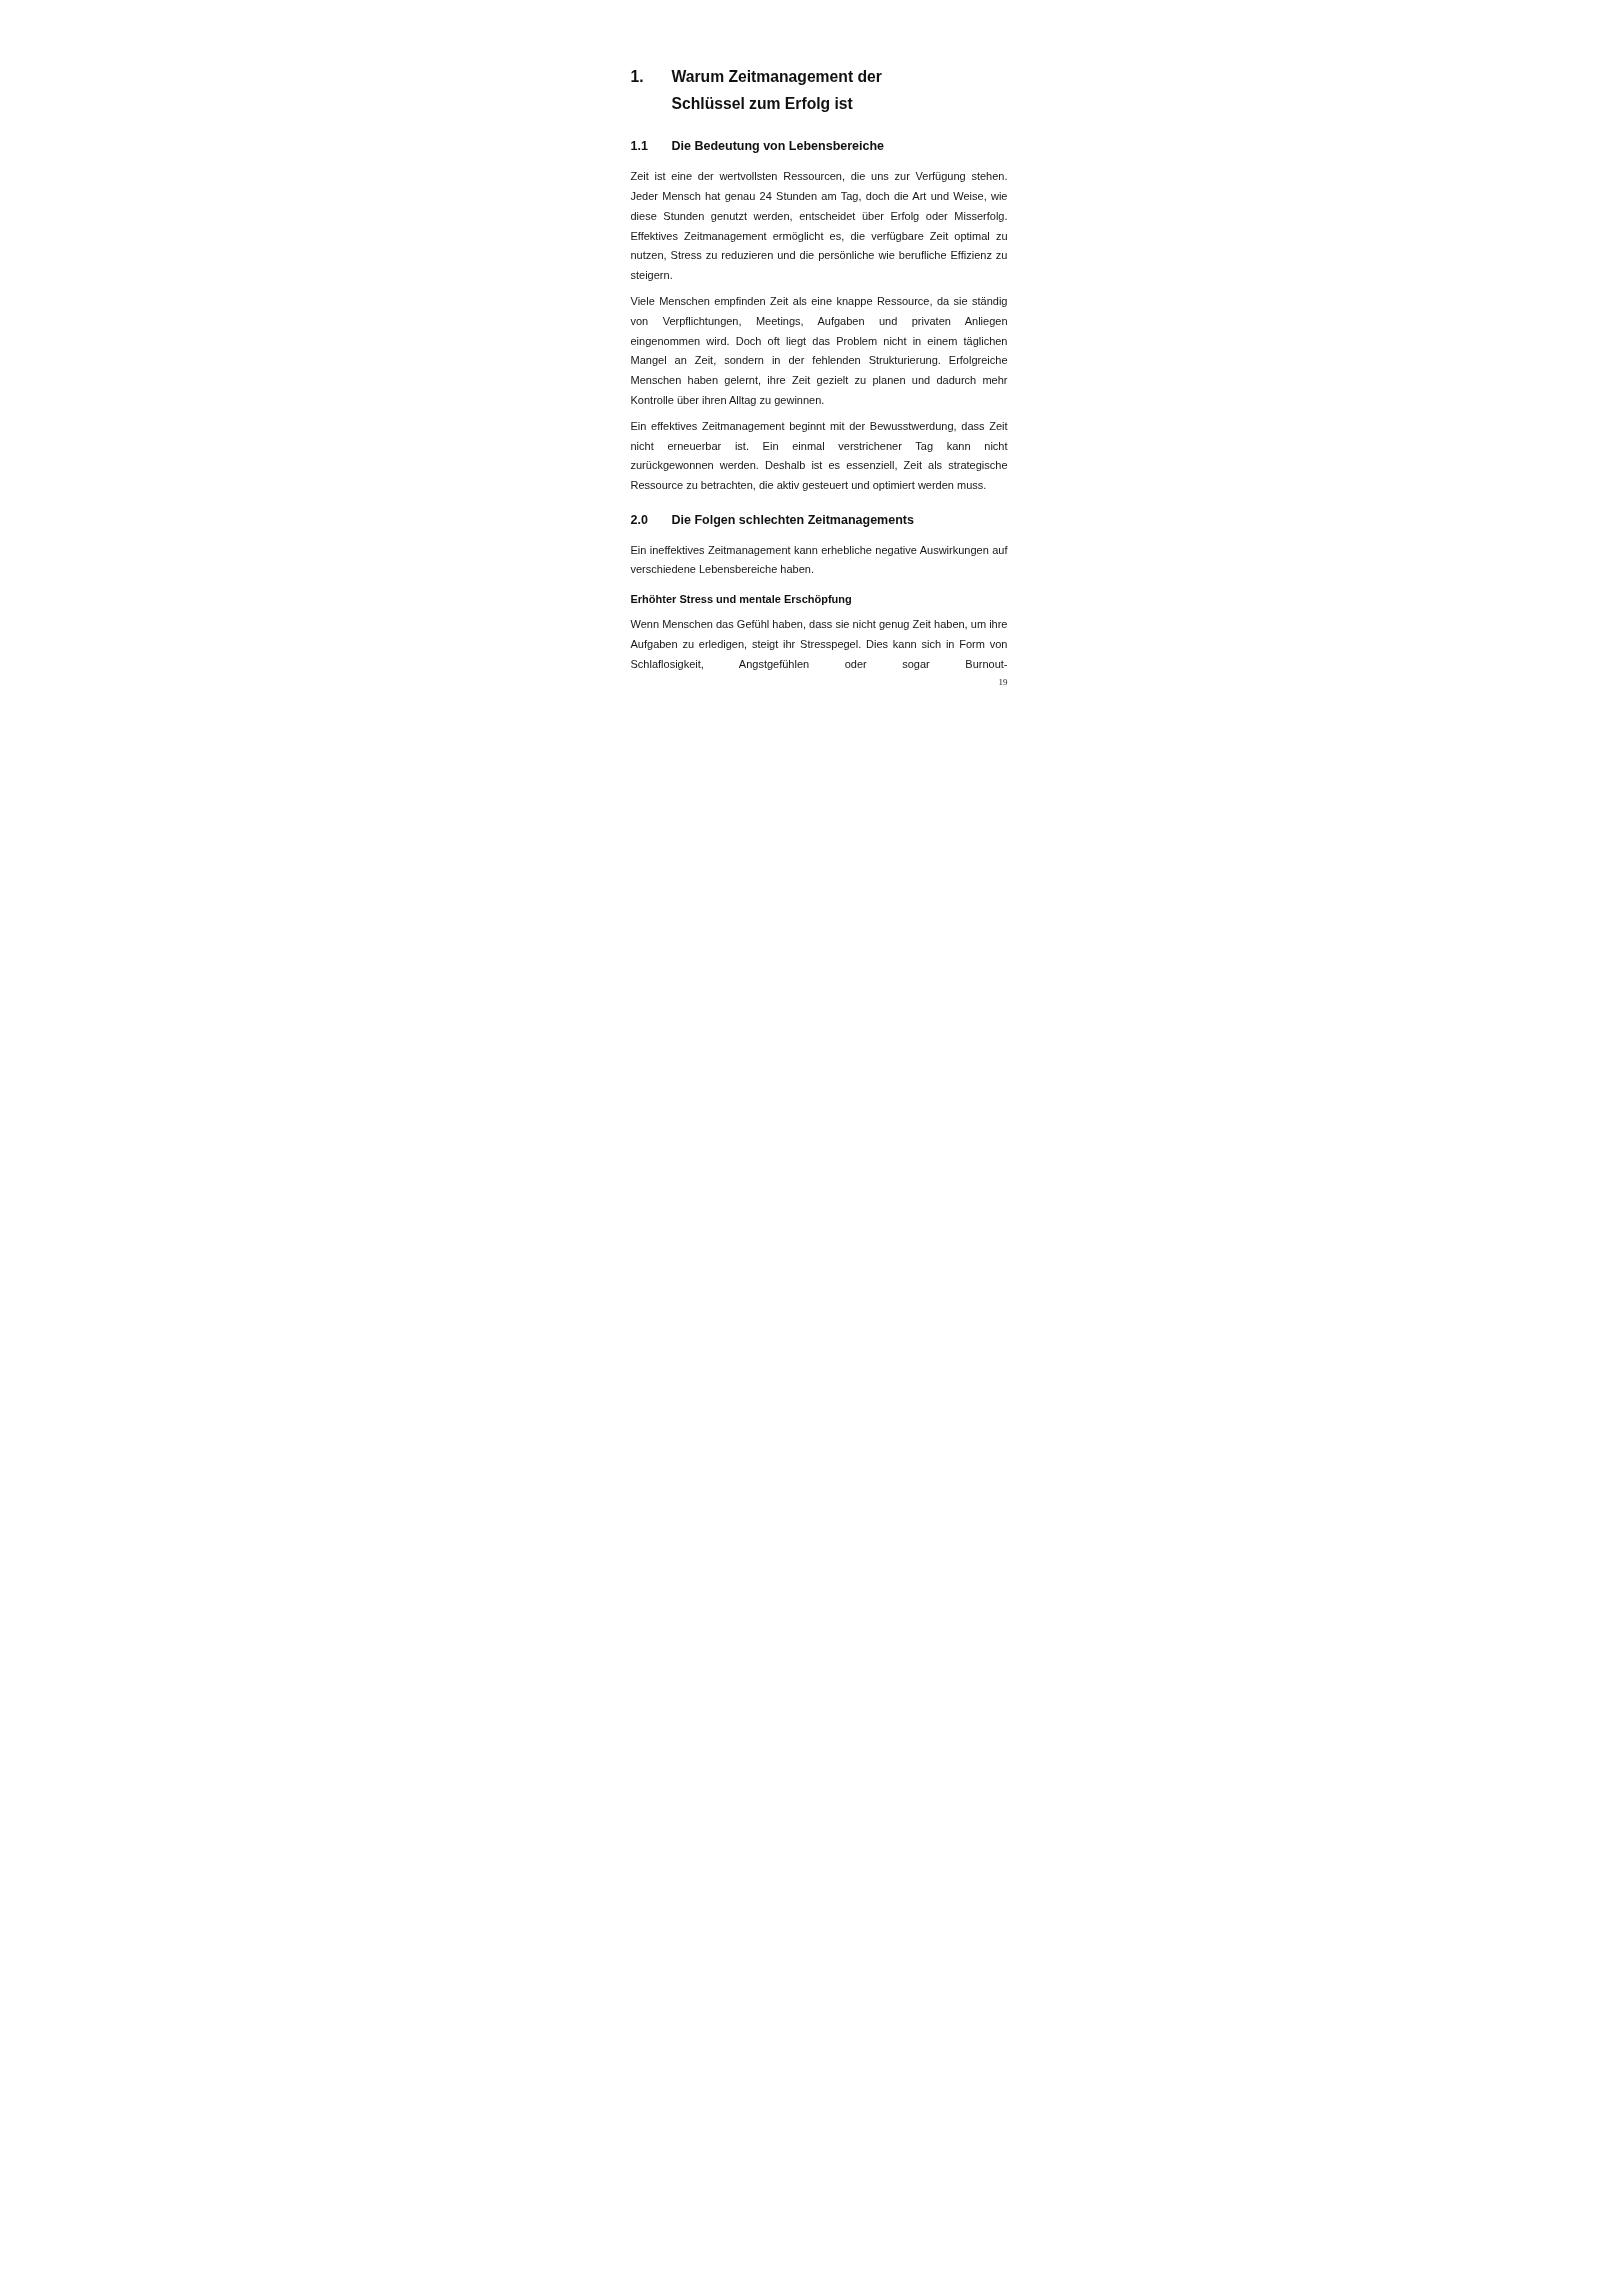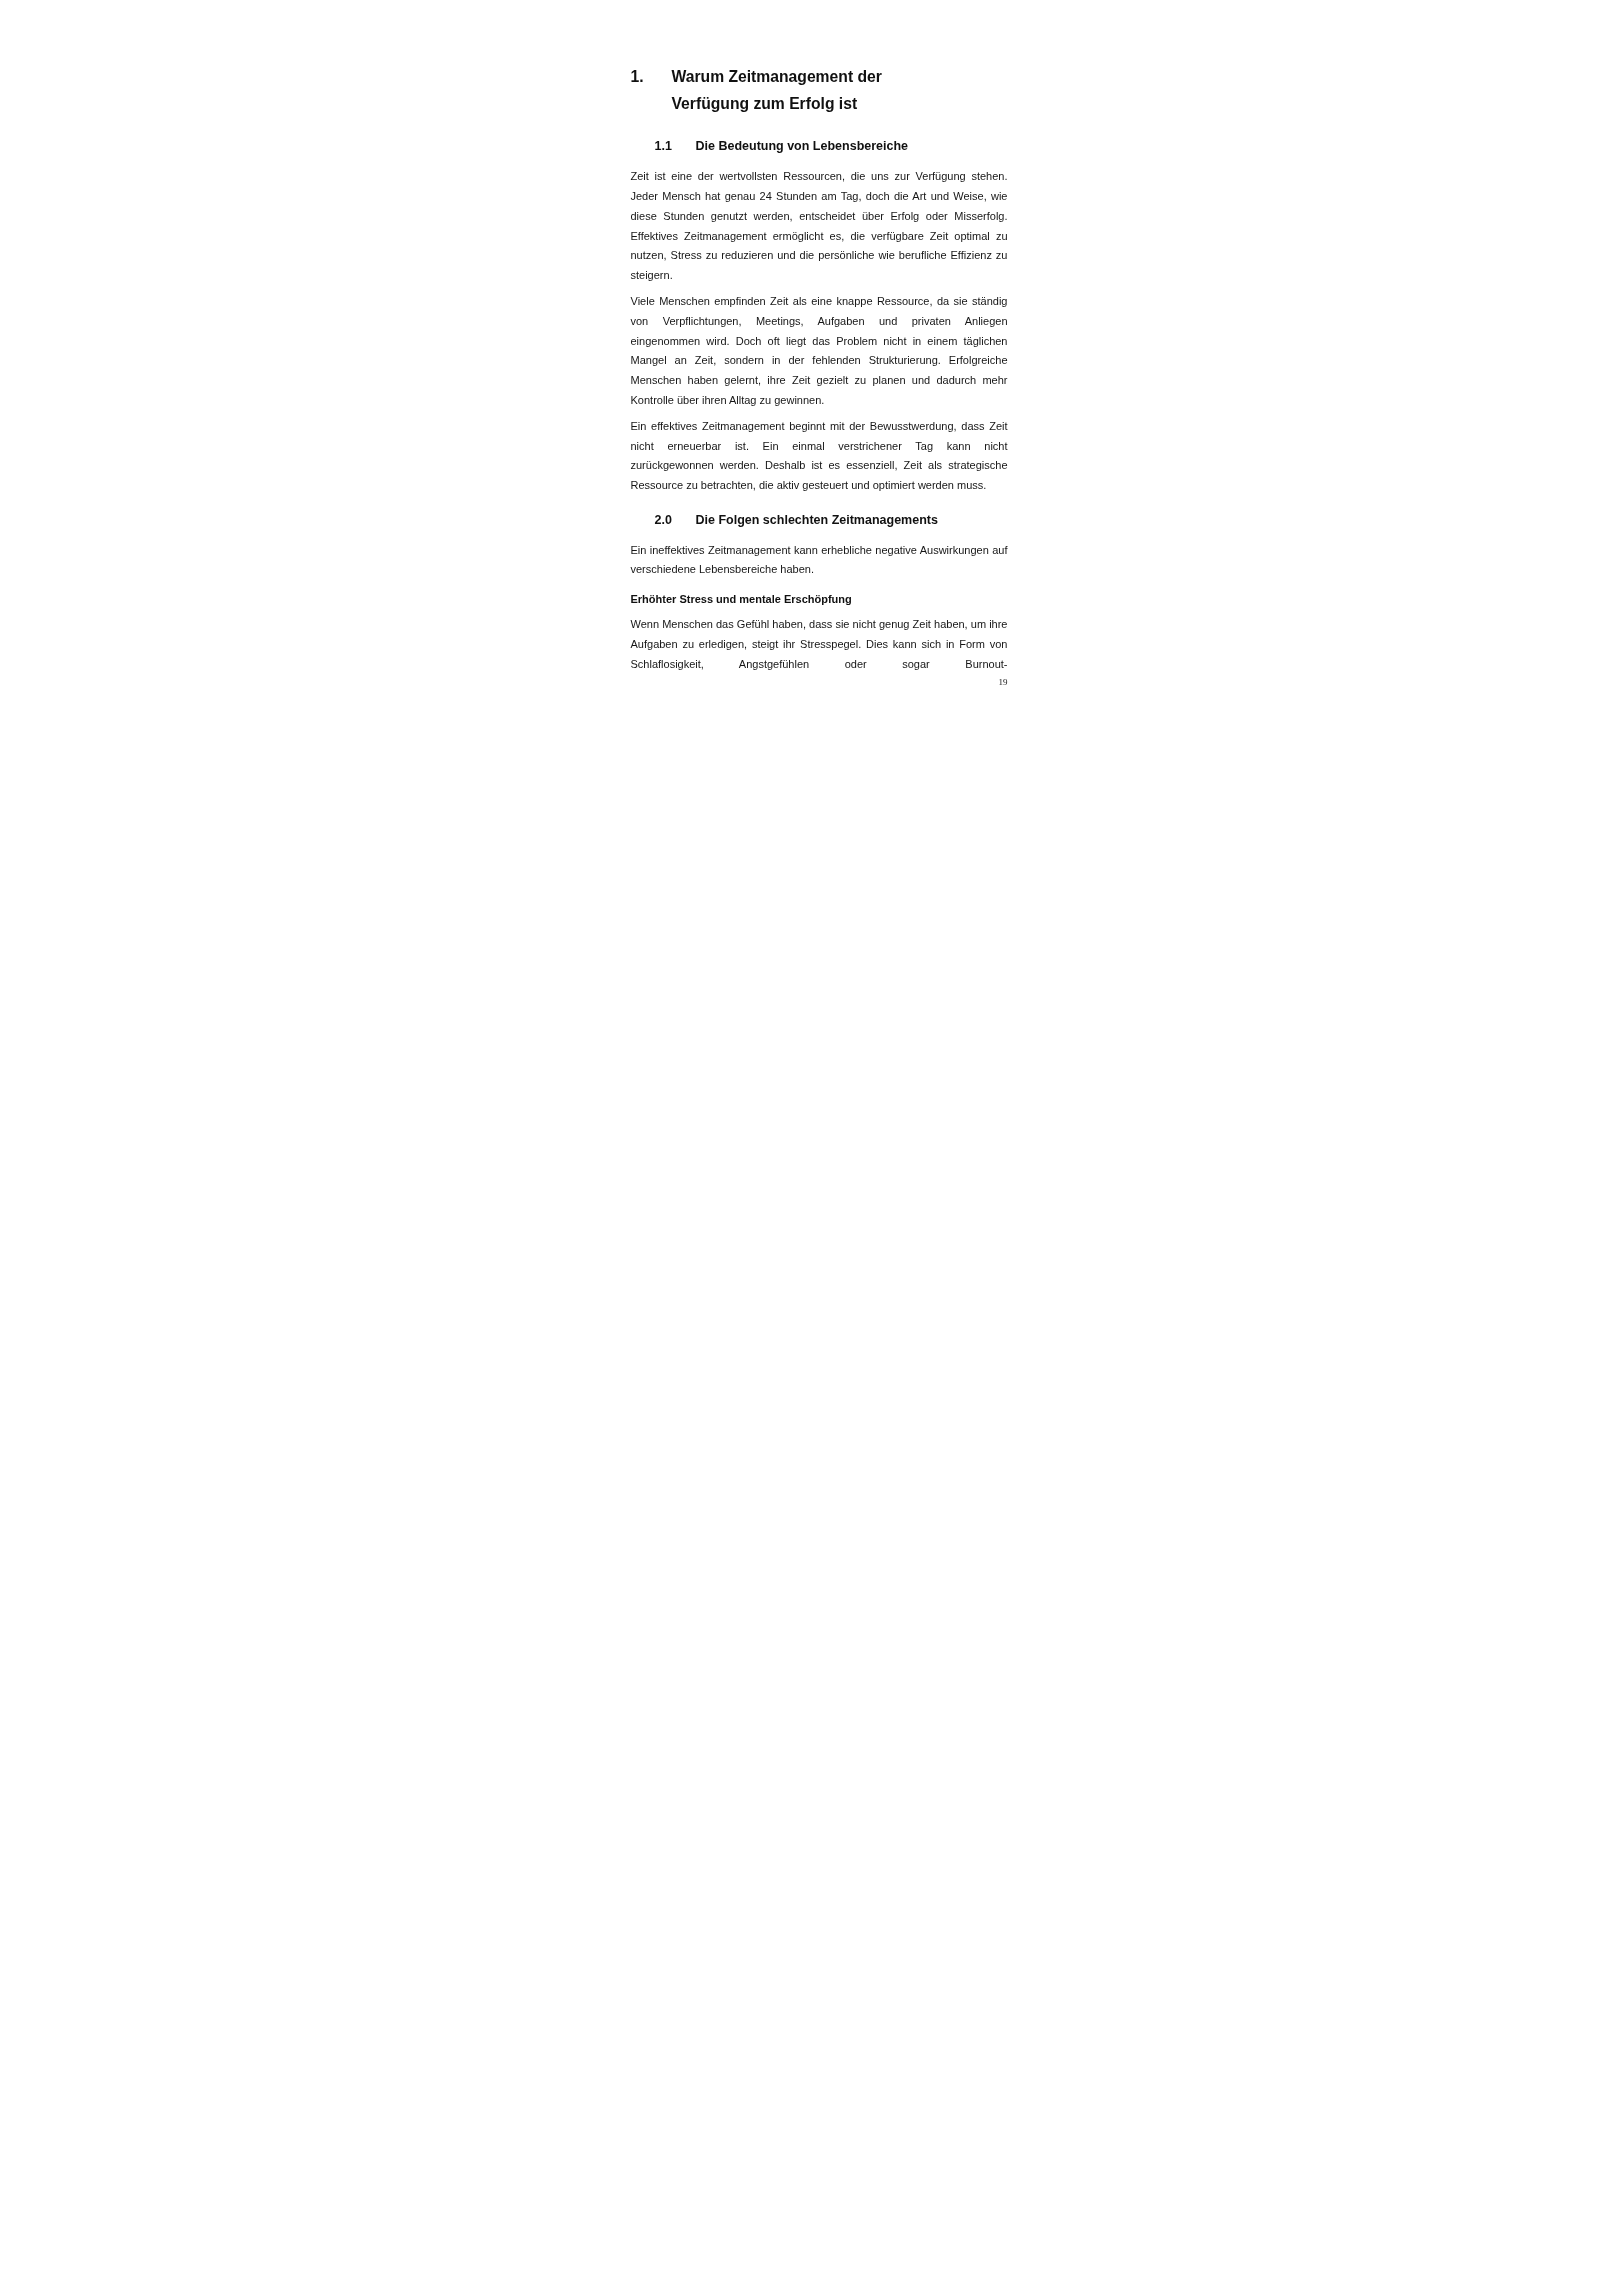--- a/index.html
+++ b/index.html
@@ -42,21 +42,20 @@
   .section-heading {
     display: flex;
     align-items: flex-start;
     font-family: "Liberation Sans", sans-serif;
     font-weight: 700;
     font-size: 12.5px;
     line-height: 1.35;
     color: #111111;
     margin-top: 15.7px;
     margin-bottom: 12px;
-    margin-left: 24px;
   }
   .section-heading .heading-num {
     flex: 0 0 41px;
   }
   .section-heading .heading-title {
     flex: 1 1 auto;
   }
 
   
   .body-paragraph {
@@ -94,21 +93,21 @@
     color: #161616;
   }
 </style>
 </head>
 <body>
 
 <div class="page">
 
   <h1 class="chapter-heading">
     <span class="heading-num">1.</span>
-    <span class="heading-title">Warum Zeitmanagement der Verfügung zum Erfolg ist</span>
+    <span class="heading-title">Warum Zeitmanagement der Schlüssel zum Erfolg ist</span>
   </h1>
 
   <h2 class="section-heading">
     <span class="heading-num">1.1</span>
     <span class="heading-title">Die Bedeutung von Lebensbereiche</span>
   </h2>
 
   <p class="body-paragraph">Zeit ist eine der wertvollsten Ressourcen, die uns zur Verfügung stehen. Jeder Mensch hat genau 24 Stunden am Tag, doch die Art und Weise, wie diese Stunden genutzt werden, entscheidet über Erfolg oder Misserfolg. Effektives Zeitmanagement ermöglicht es, die verfügbare Zeit optimal zu nutzen, Stress zu reduzieren und die persönliche wie berufliche Effizienz zu steigern.</p>
 
   <p class="body-paragraph">Viele Menschen empfinden Zeit als eine knappe Ressource, da sie ständig von Verpflichtungen, Meetings, Aufgaben und privaten Anliegen eingenommen wird. Doch oft liegt das Problem nicht in einem täglichen Mangel an Zeit, sondern in der fehlenden Strukturierung. Erfolgreiche Menschen haben gelernt, ihre Zeit gezielt zu planen und dadurch mehr Kontrolle über ihren Alltag zu gewinnen.</p>

